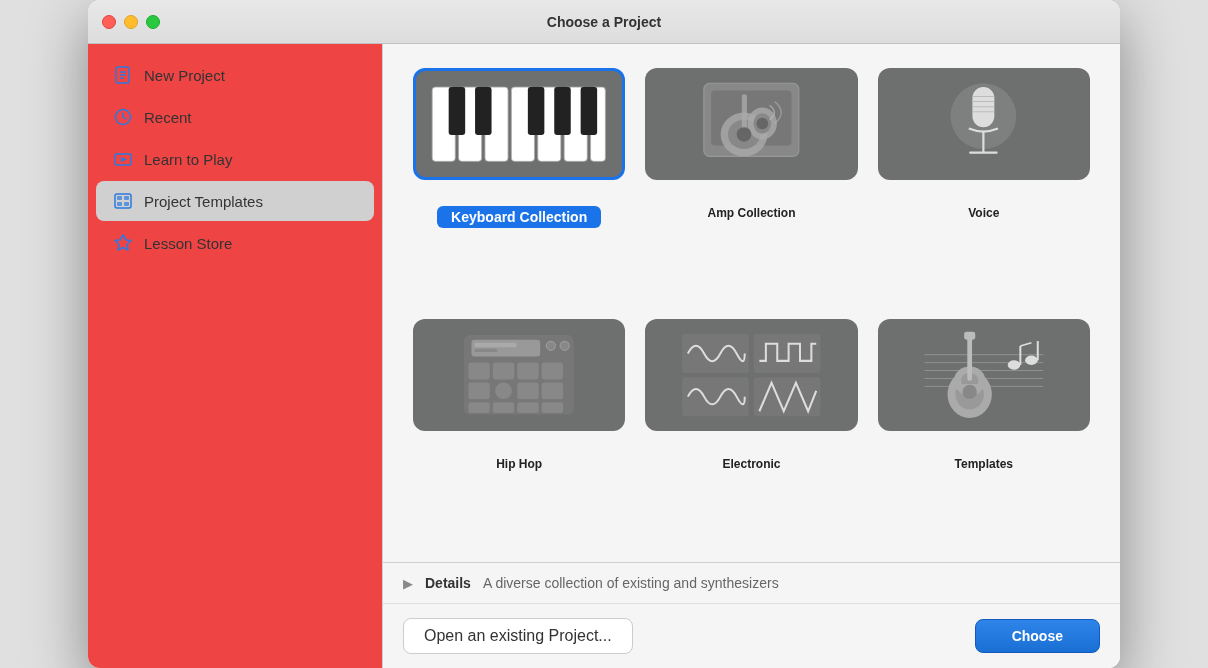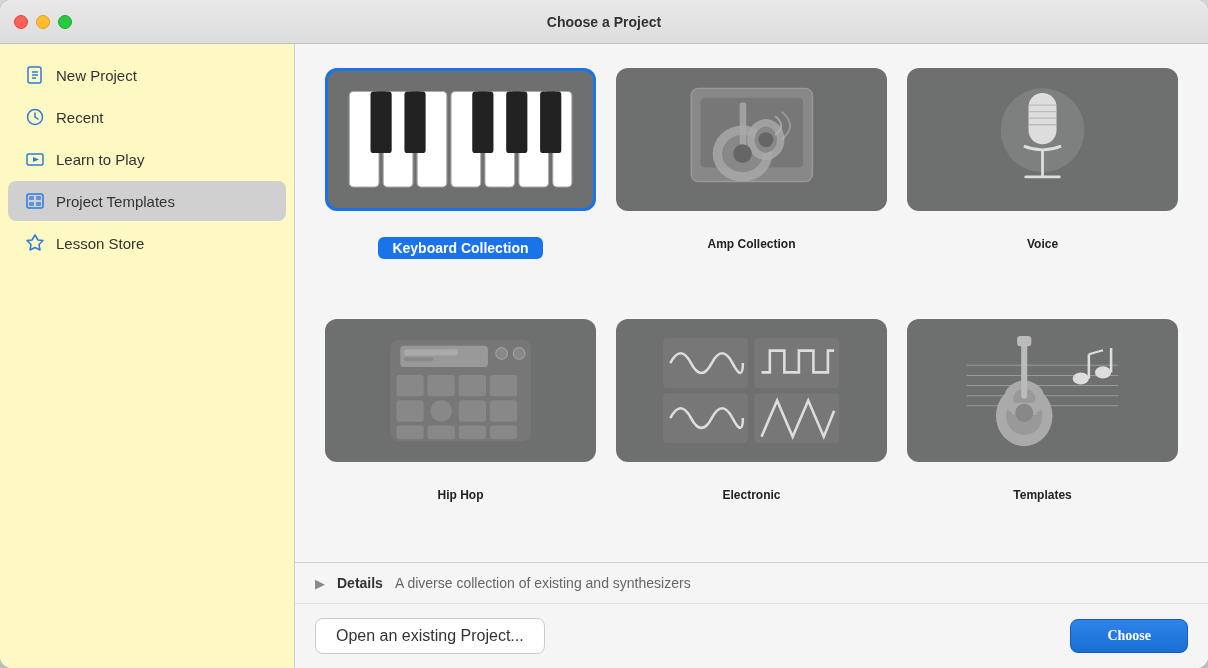--- a/index.html
+++ b/index.html
@@ -5,21 +5,21 @@
     * { box-sizing: border-box; margin: 0; padding: 0; }
     body {
       font-family: -apple-system, BlinkMacSystemFont, "Helvetica Neue", Arial, sans-serif;
       background: #e0e0e0;
       display: flex;
       align-items: center;
       justify-content: center;
       min-height: 100vh;
     }
     .window {
-      width: 1208px;
+      width: 1032px;
       height: 668px;
       background: #f5f5f5;
       border-radius: 12px;
       box-shadow: 0 20px 60px rgba(0,0,0,0.4);
       display: flex;
       flex-direction: column;
       overflow: hidden;
     }
     
     .titlebar {
@@ -56,21 +56,21 @@
     }
     
     .main {
       display: flex;
       flex: 1;
       overflow: hidden;
     }
     
     .sidebar {
       width: 295px;
-      background: #fef9c3;
+      background: #ef4444;
       border-right: 1px solid #d0d0d0;
       display: flex;
       flex-direction: column;
       padding-top: 10px;
       flex-shrink: 0;
     }
     .sidebar-item {
       display: flex;
       align-items: center;
       gap: 10px;
@@ -186,21 +186,20 @@
     }
     .btn-choose {
       background: linear-gradient(to bottom, #2e84e8, #1a6fd4);
       border: 1px solid #155bbf;
       border-radius: 8px;
       padding: 8px 36px;
       font-size: 14px;
       font-weight: 600;
       color: white;
       cursor: pointer;
-      font-family: Liberation Serif, serif;
     }
 
     
     svg { display: block; }
   </style>
 </head>
 <body>
 
 <div class="window">
 

